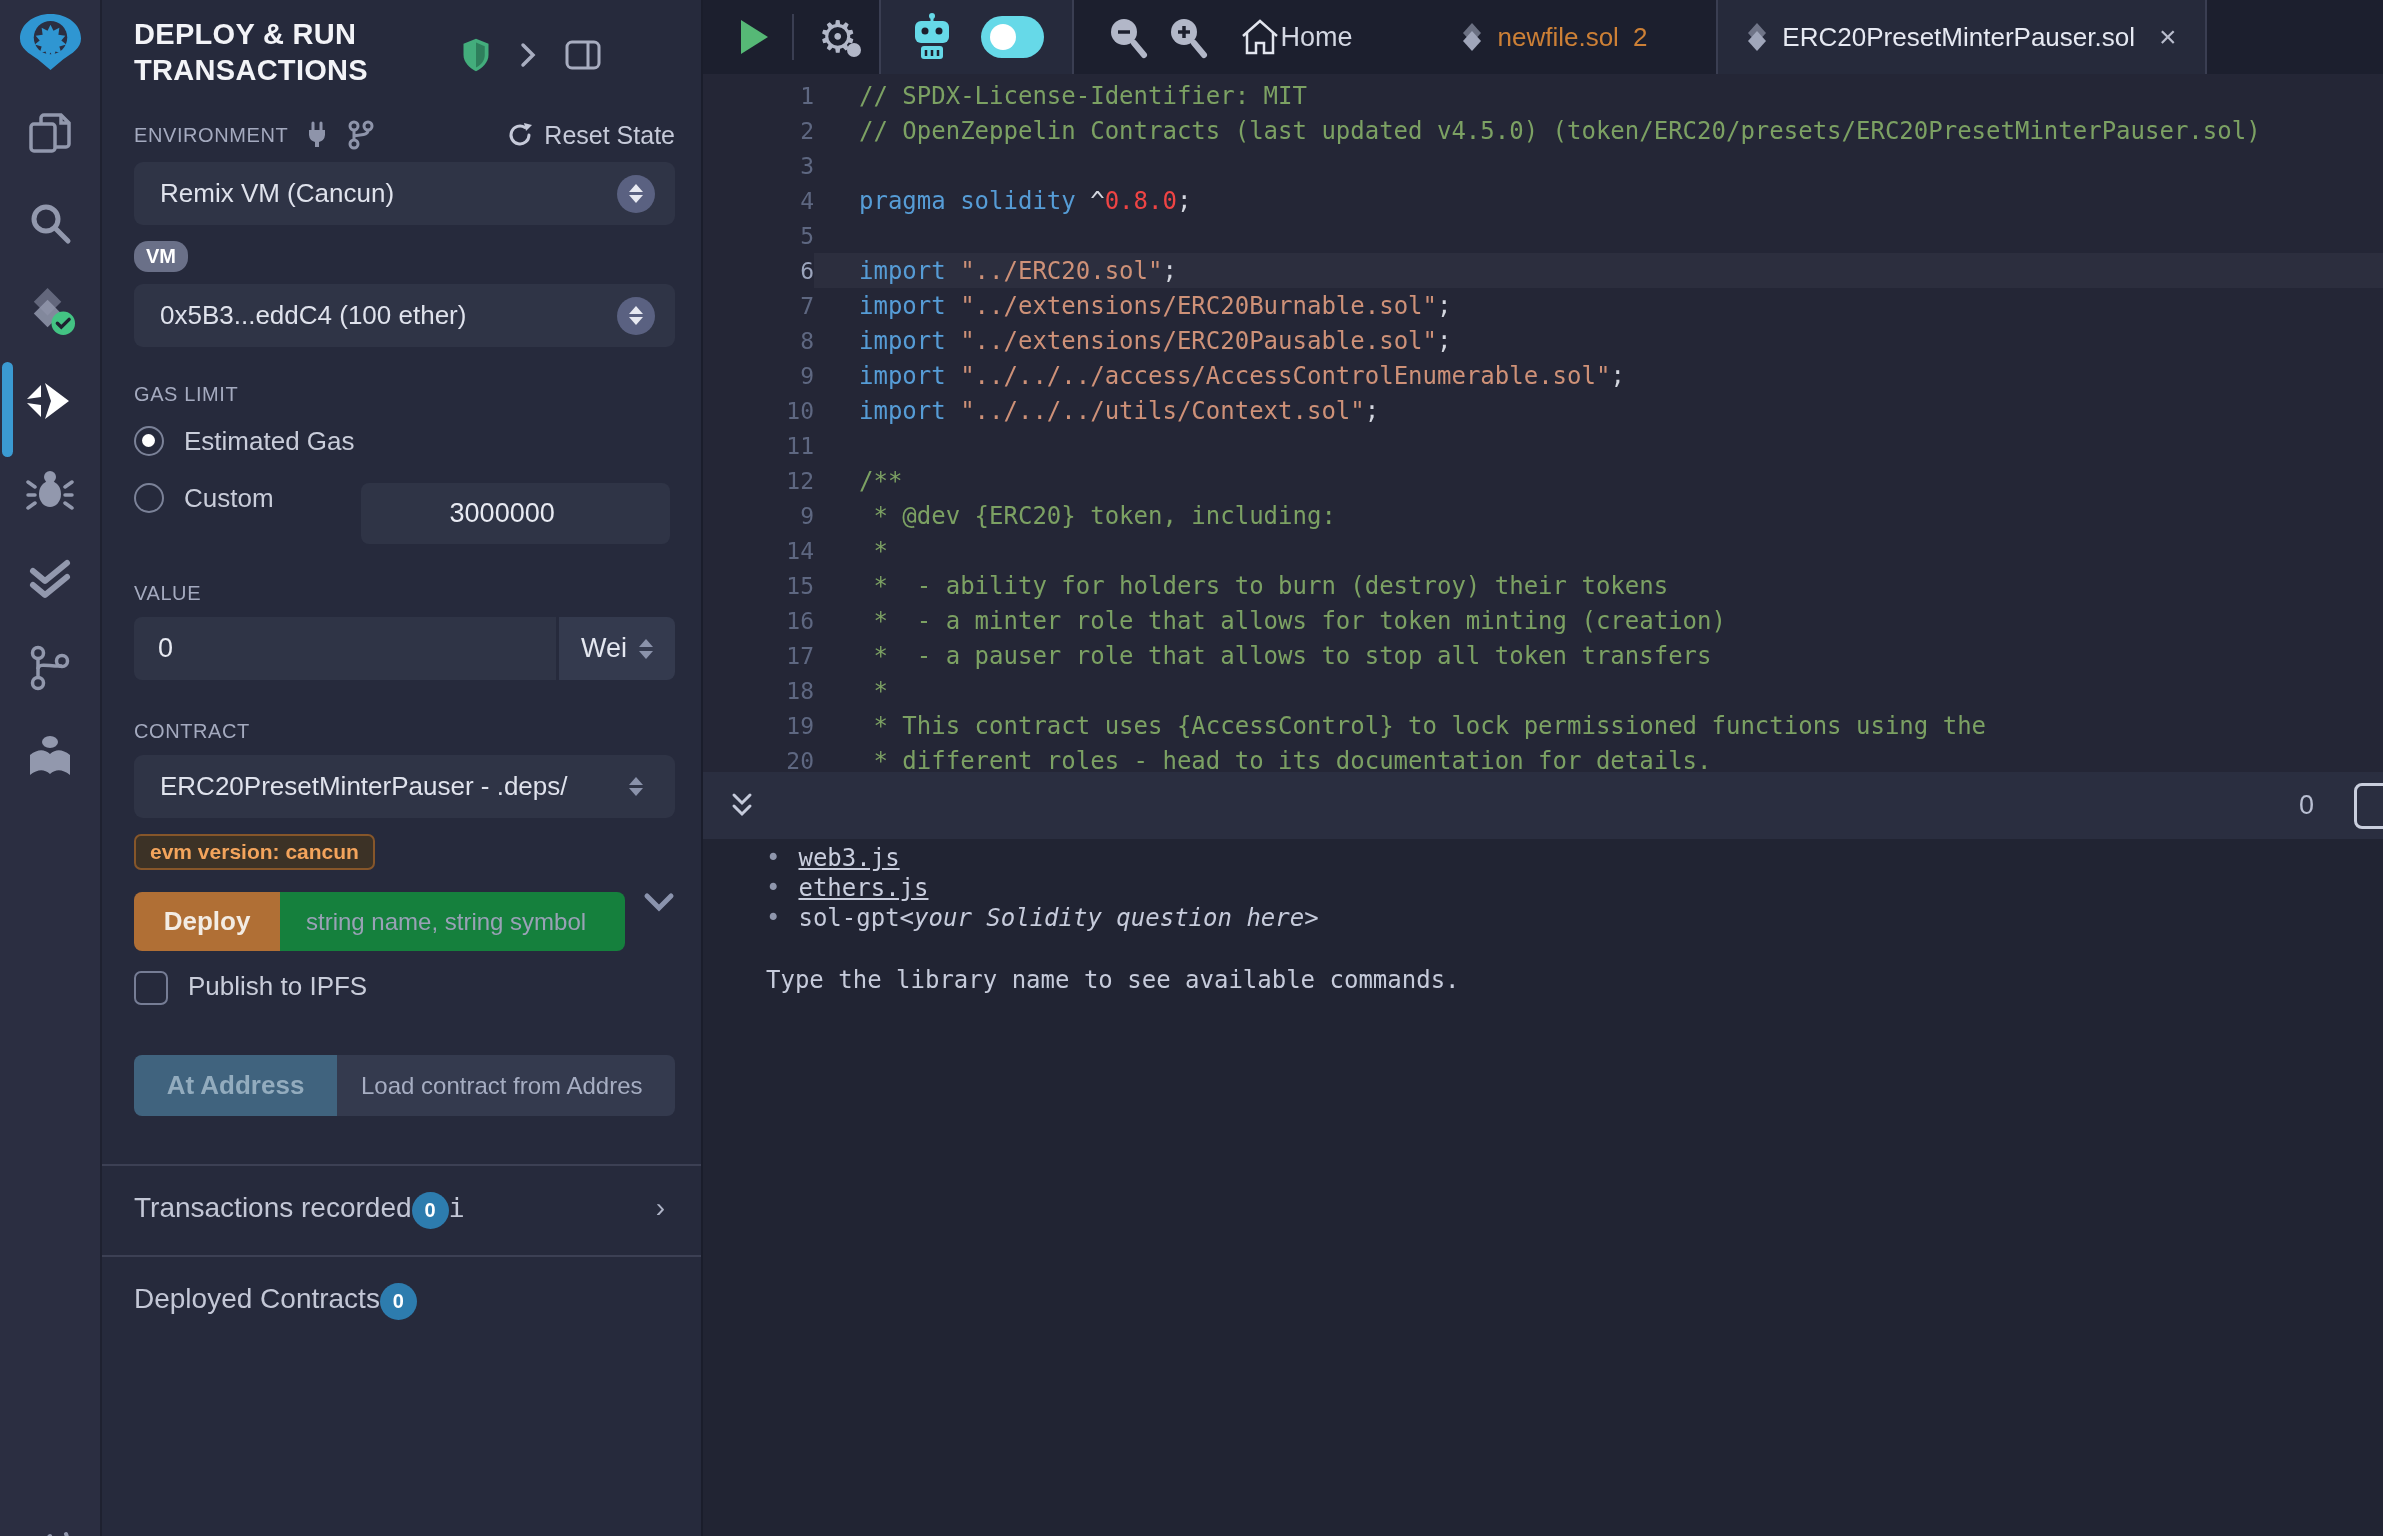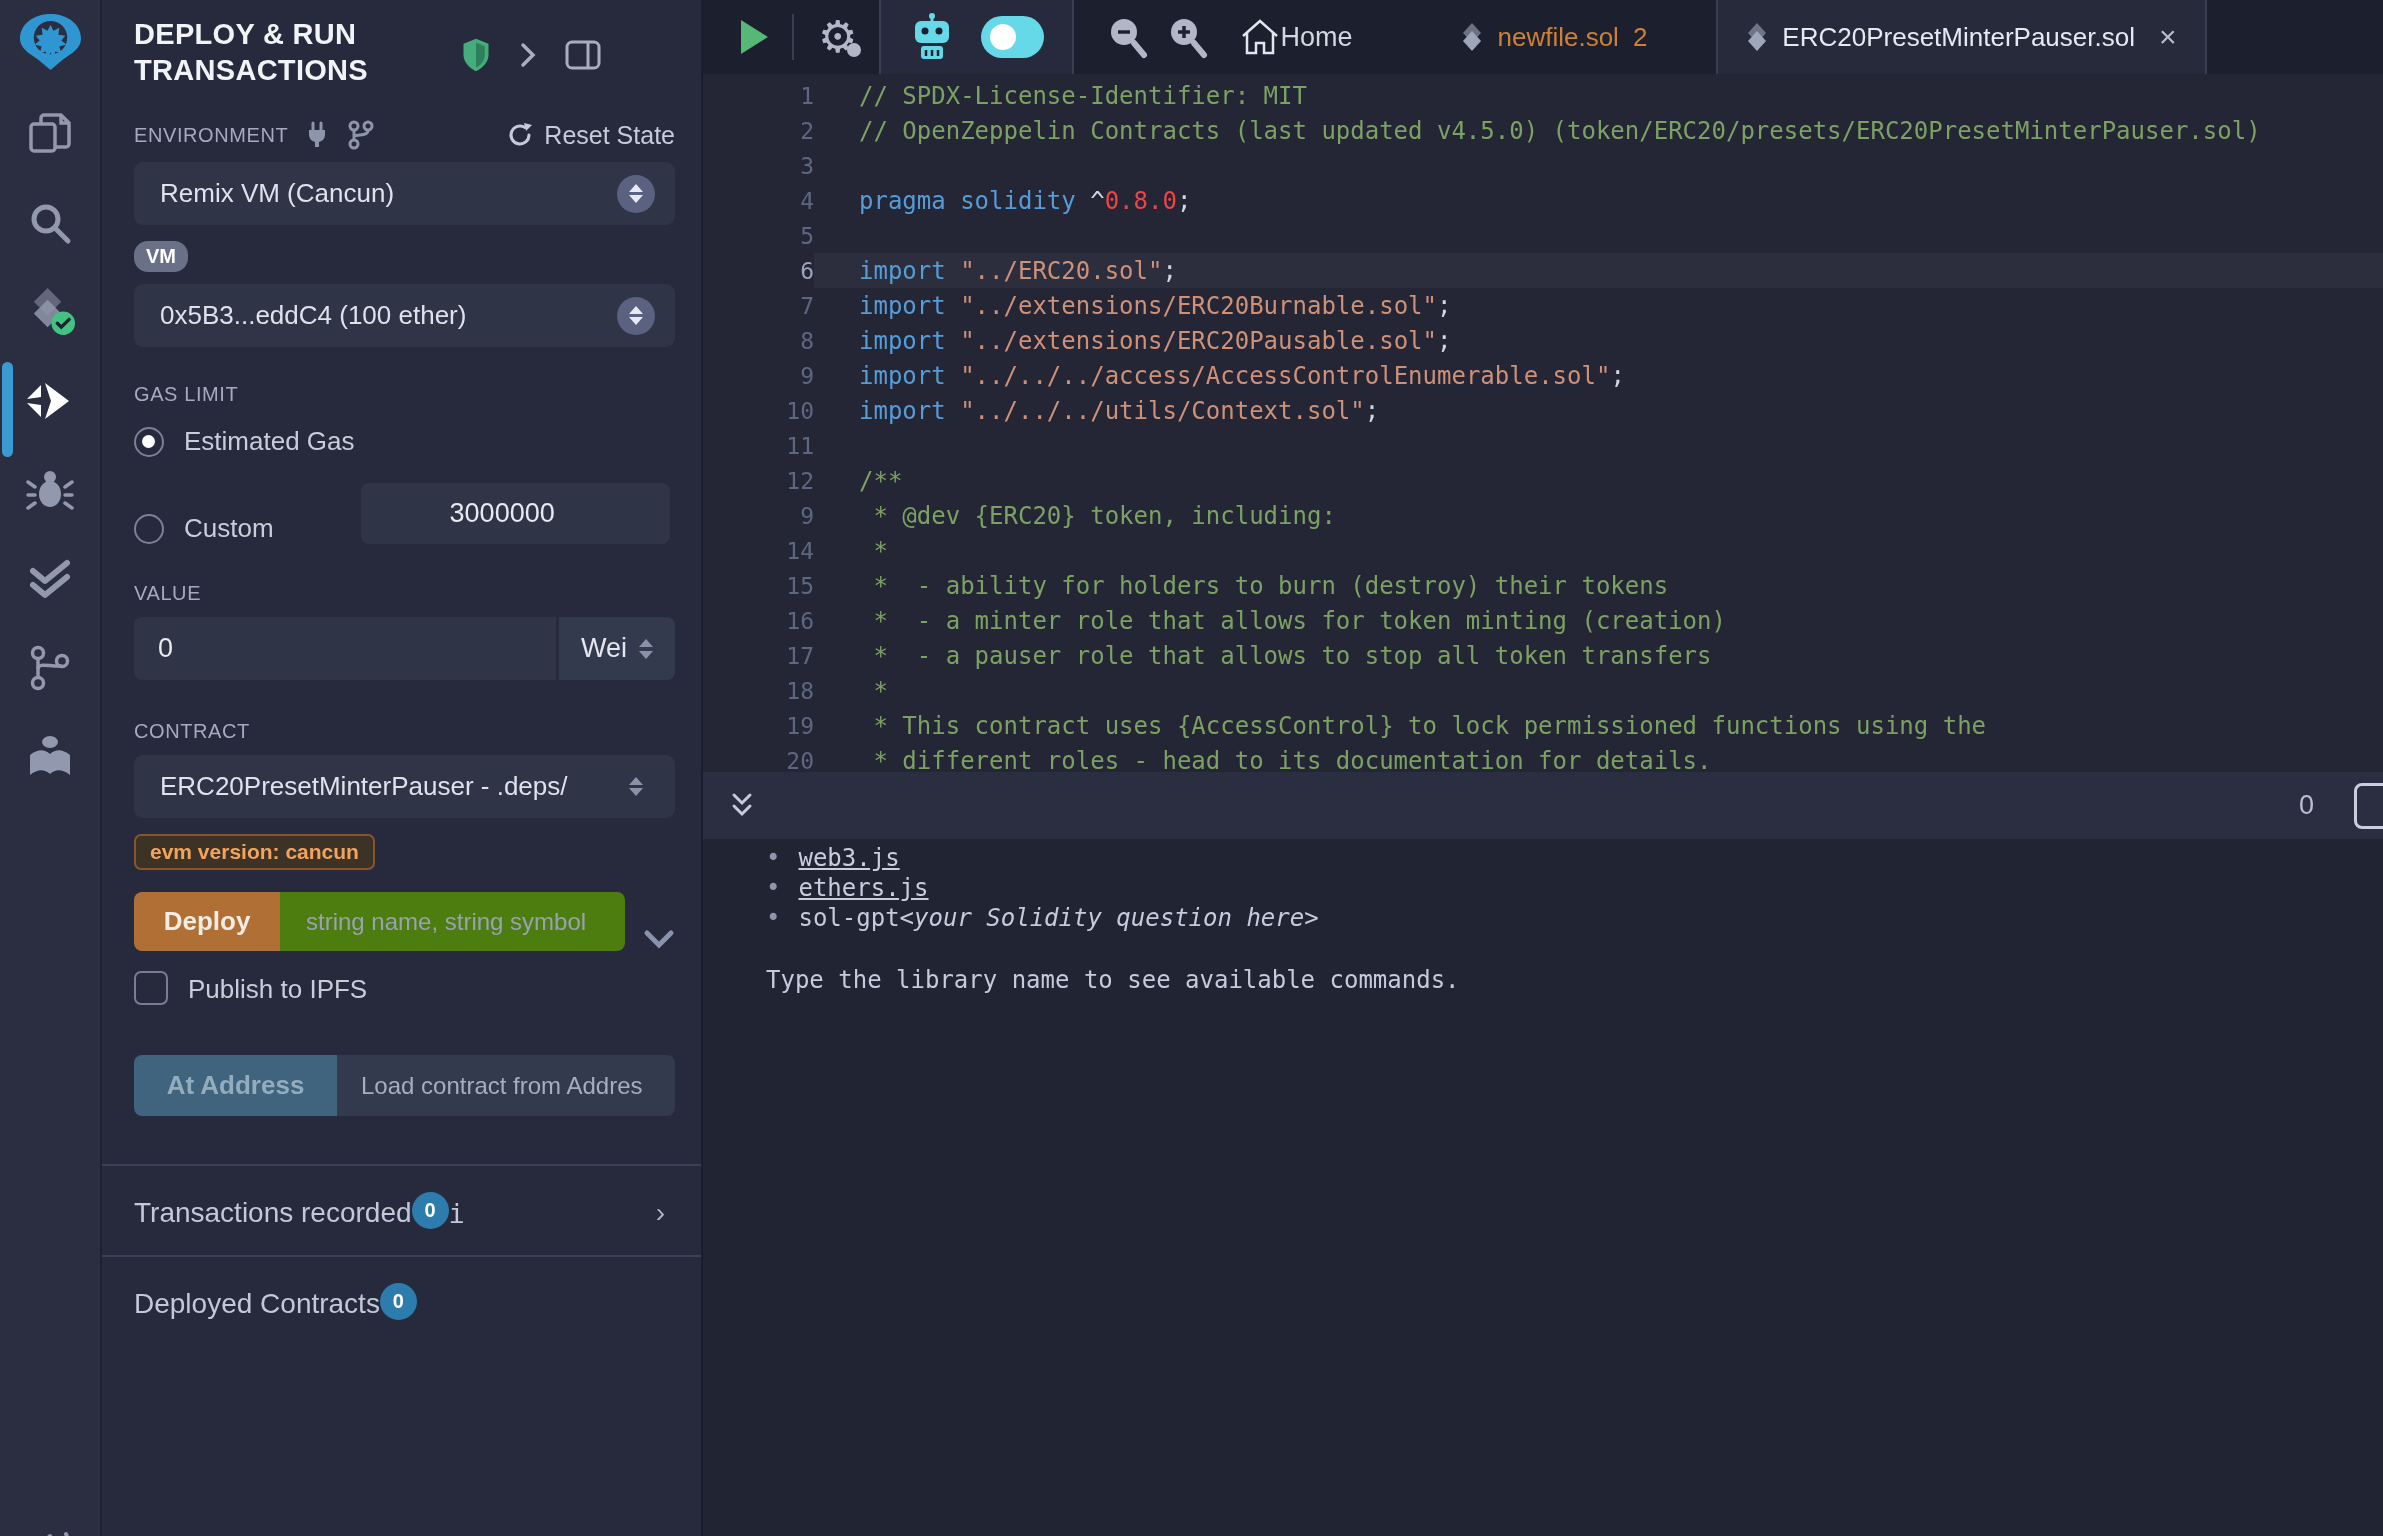--- a/index.html
+++ b/index.html
@@ -25,37 +25,37 @@
   .sec-label { font-size:20px; letter-spacing:0.6px; color:#a4aabf; }
   .spacer { flex:1; }
   .reset { display:flex; align-items:center; gap:10px; color:#c6cad9; font-size:25px; }
   .select { margin-top:12px; height:63px; background:#2f3446; border-radius:9px; display:flex; align-items:center; padding:0 20px 0 26px; }
   .select .sel-text { font-size:26px; color:#dfe2ec; flex:1; white-space:nowrap; overflow:hidden; }
   .stepper { width:38px; height:38px; flex:0 0 38px; border-radius:50%; background:#5a6181; display:flex; flex-direction:column; align-items:center; justify-content:center; gap:3px; }
   .stepper i, .mini-stepper i { display:block; width:0; height:0; border-left:7px solid transparent; border-right:7px solid transparent; }
   .stepper .up { border-bottom:8px solid #e8eaf2; }
   .stepper .dn { border-top:8px solid #e8eaf2; }
   .vm-badge { display:inline-block; margin-top:16px; padding:4px 12px; background:#6a7088; color:#fff; font-size:20px; font-weight:bold; border-radius:14px; }
-  .row { display:flex; align-items:flex-end; }
+  .row { display:flex; align-items:flex-start; }
   .radio-row { margin-top:20px; gap:20px; }
   .radio { width:30px; height:30px; border:2.5px solid #7b8298; border-radius:50%; position:relative; flex:0 0 30px; }
   .radio.on::after { content:""; position:absolute; left:6px; top:6px; width:13px; height:13px; border-radius:50%; background:#fff; }
   .radio-label { font-size:26px; color:#c9cdda; }
   .gas-input { margin-left:67px; width:309px; height:61px; background:#2f3446; border:none; border-radius:8px; color:#e8eaf2; font-size:27px; padding:0 0 0 89px; font-family:"Liberation Sans",sans-serif; }
   .value-row { margin-top:12px; height:63px; }
   .value-input { flex:1; height:63px; background:#2f3446; border:none; border-radius:8px 0 0 8px; color:#e8eaf2; font-size:27px; padding-left:24px; font-family:"Liberation Sans",sans-serif; }
   .unit-box { width:119px; height:63px; background:#343a4e; border-left:3px solid #262a3c; border-radius:0 8px 8px 0; display:flex; align-items:center; justify-content:center; gap:12px; }
   .unit-box .u { font-size:27px; color:#e4e7f0; }
   .mini-stepper { display:flex; flex-direction:column; gap:4px; }
   .mini-stepper .up { border-bottom:8px solid #8a92aa; }
   .mini-stepper .dn { border-top:8px solid #8a92aa; }
   .evm-badge { display:inline-block; margin-top:16px; padding:4px 14px; background:#3c3226; border:2px solid #86562a; border-radius:7px; color:#f3a45c; font-size:21px; font-weight:bold; }
   .deploy-row { margin-top:22px; height:59px; }
   .deploy-btn { width:146px; height:59px; background:#b06f35; border-radius:8px 0 0 8px; color:#f3ece4; font-size:26px; font-weight:bold; display:flex; align-items:center; justify-content:center; }
-  .deploy-input { flex:1; height:59px; background:#4d7c0f; border:none; border-radius:0 8px 8px 0; font-size:24px; color:#e8eaf2; padding-left:26px; font-family:"Liberation Sans",sans-serif; }
+  .deploy-input { flex:1; height:59px; background:#15803d; border:none; border-radius:0 8px 8px 0; font-size:24px; color:#e8eaf2; padding-left:26px; font-family:"Liberation Sans",sans-serif; }
   .deploy-input::placeholder { color:#9aa1b6; }
   .deploy-caret { margin-left:18px; }
   .ipfs-row { margin-top:20px; gap:20px; }
   .checkbox { width:34px; height:34px; border:2.5px solid #767d95; border-radius:7px; flex:0 0 34px; }
   .ataddr-row { margin-top:50px; height:61px; }
   .ataddr-btn { width:203px; height:61px; background:#40637e; border-radius:8px 0 0 8px; color:#93acbe; font-size:26px; font-weight:bold; display:flex; align-items:center; justify-content:center; }
   .ataddr-input { flex:1; height:61px; background:#343a4e; border:none; border-radius:0 8px 8px 0; font-size:24px; padding-left:24px; color:#a6adc2; font-family:"Liberation Sans",sans-serif; }
   .ataddr-input::placeholder { color:#a6adc2; }
   .divider { height:0; border-top:2px solid #3c4054; margin:48px -26px 0 -32px; }
   .list-row { padding:26px 0; }

